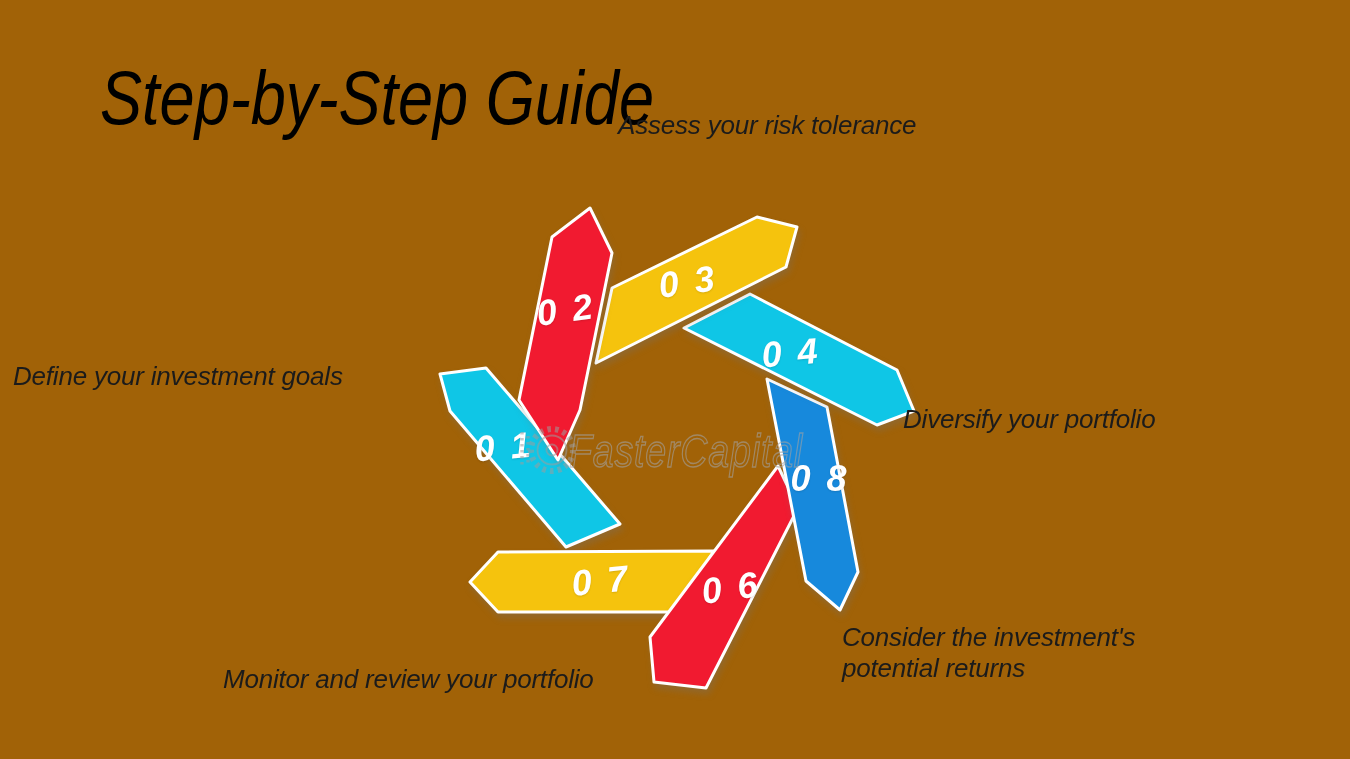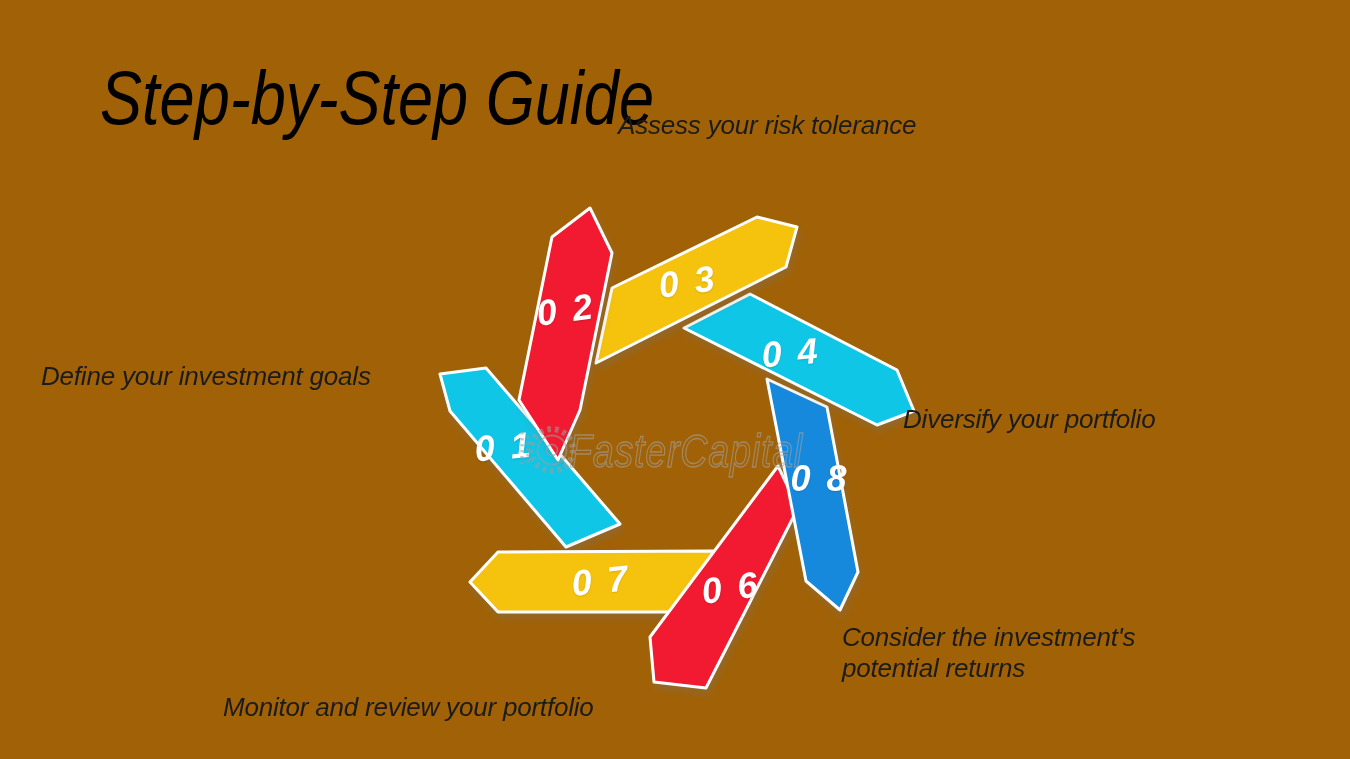--- a/index.html
+++ b/index.html
@@ -12,26 +12,26 @@
     position:absolute;left:100px;top:9px;font-size:76px;line-height:1;color:#000;
     transform:scaleX(.83);transform-origin:left top;white-space:nowrap;font-weight:400;
   }
   .diagram-svg{position:absolute;left:0;top:0;}
   .arrow{stroke:#ffffff;stroke-width:3;stroke-linejoin:round;
          filter:drop-shadow(2px 5px 3px rgba(115,115,115,.32));}
   .lbl{
     position:absolute;font-size:26px;line-height:31px;color:#1b1b1b;white-space:nowrap;
     letter-spacing:-0.2px;
   }
-  .lbl-0{left:13px;top:361px;margin-left:28px;}
+  .lbl-0{left:13px;top:361px;}
   .lbl-1{left:618px;top:110px;text-align:center;}
   .lbl-2{left:808px;top:224px;}
   .lbl-3{left:903px;top:404px;}
   .lbl-4{left:842px;top:622px;white-space:pre-line;width:340px;}
-  .lbl-5{left:223px;top:664px;margin-top:28px;}
+  .lbl-5{left:223px;top:664px;}
   .lbl-6{left:43px;top:562px;}
   .num{
     position:absolute;color:#fff;font-weight:700;font-size:36px;letter-spacing:3px;
     transform:translate(-50%,-50%) rotate(var(--r,0deg));white-space:nowrap;
     text-shadow:0 1px 2px rgba(0,0,0,.12);
   }
   .num-0{left:504px;top:447px;--r:-5deg;}
   .num-1{left:566px;top:310px;--r:-8deg;}
   .num-2{left:688px;top:282px;--r:-8deg;}
   .num-3{left:791px;top:353px;--r:-5deg;}

